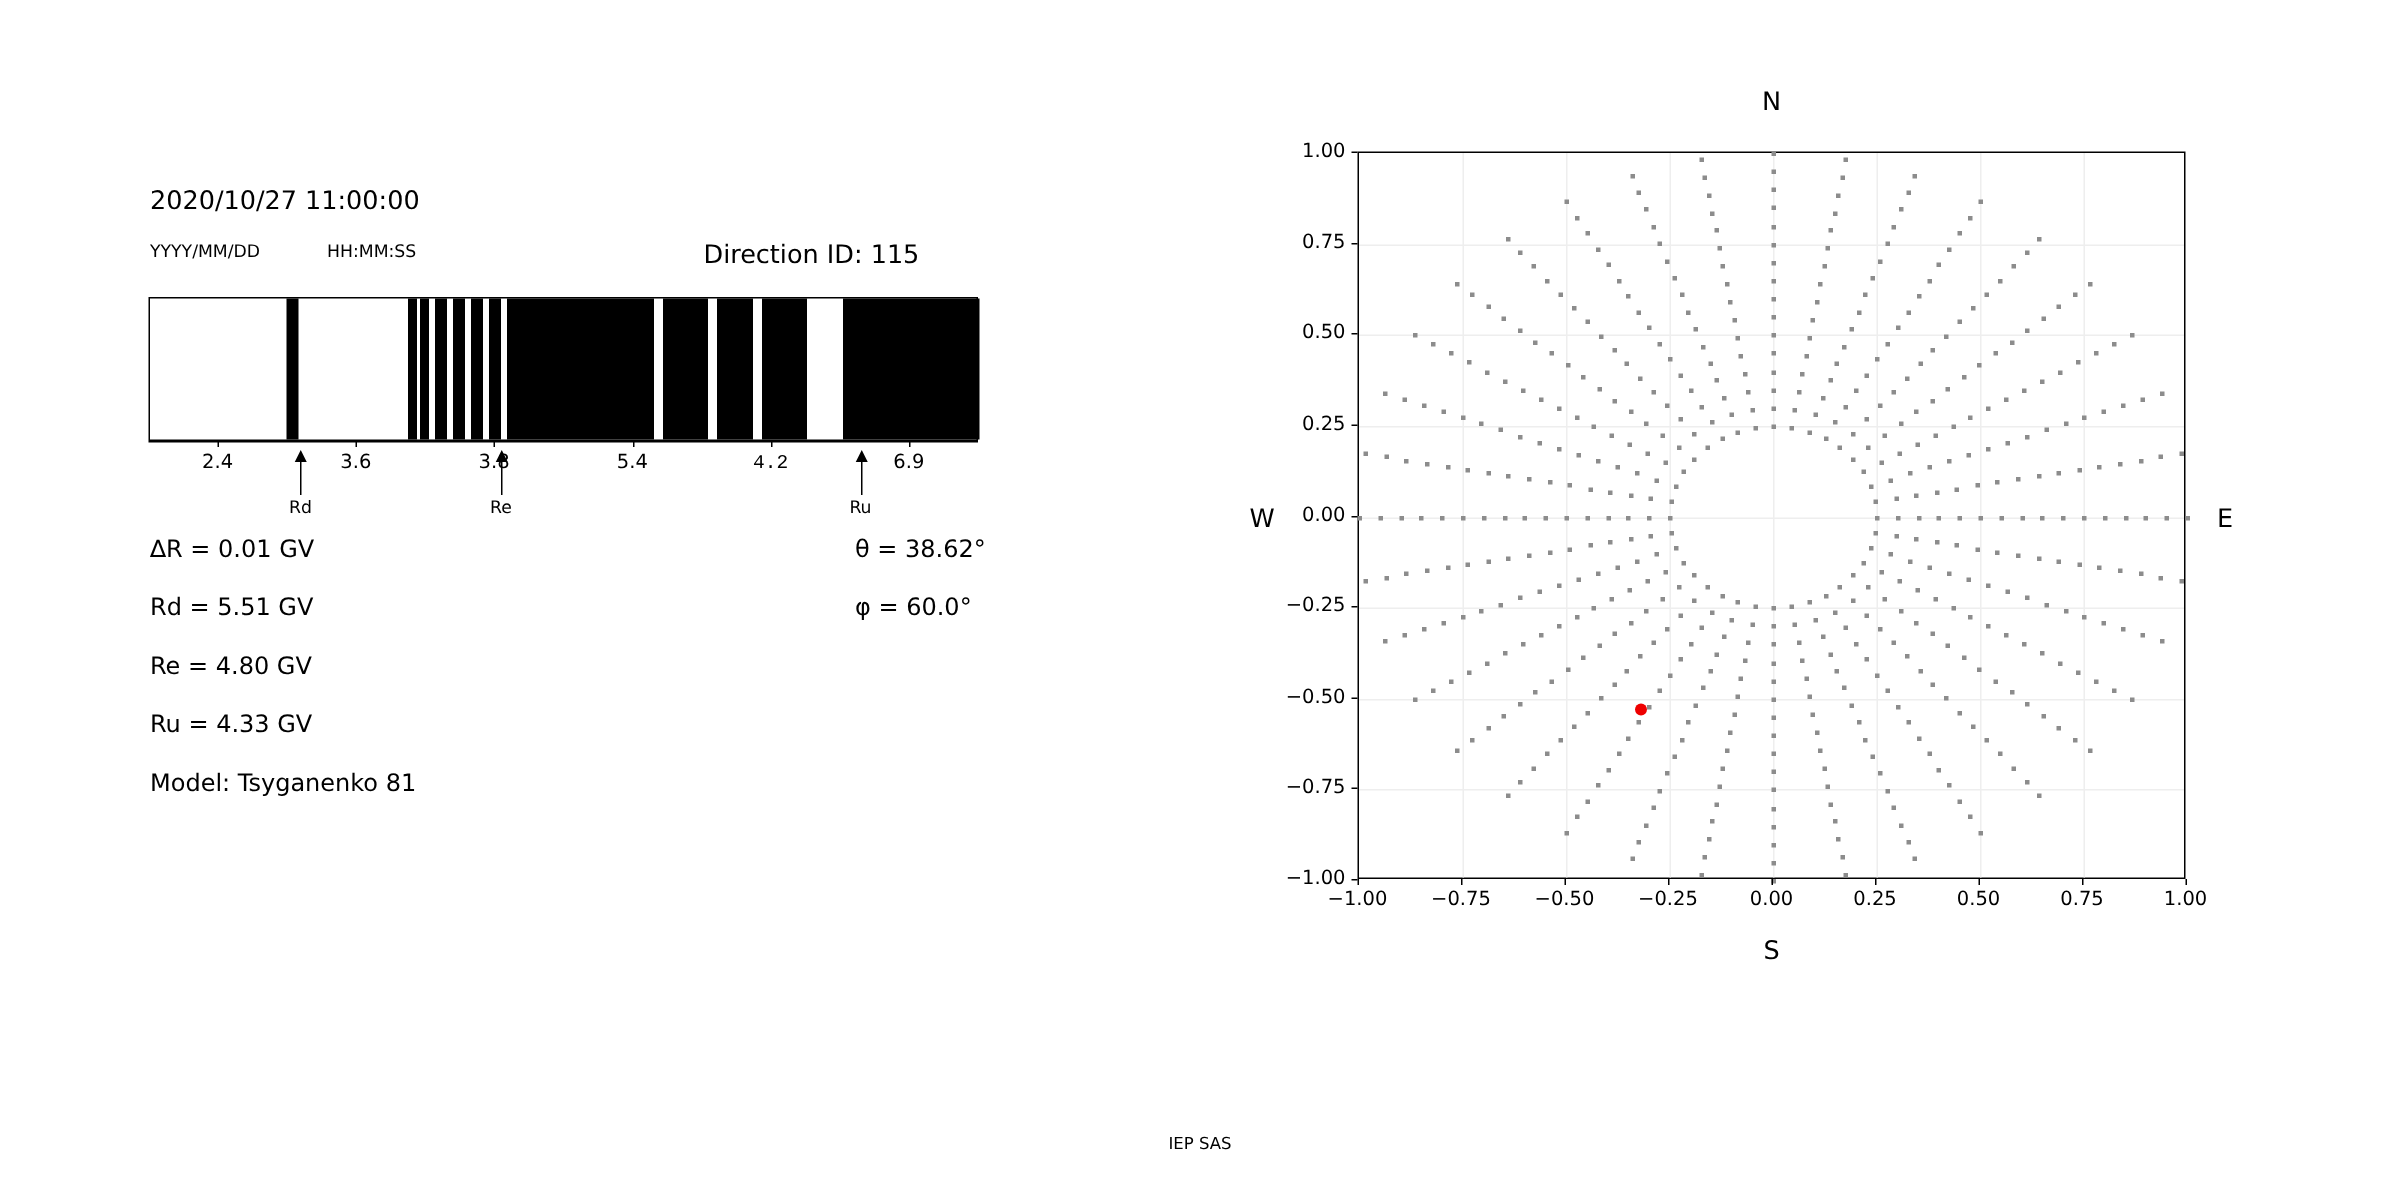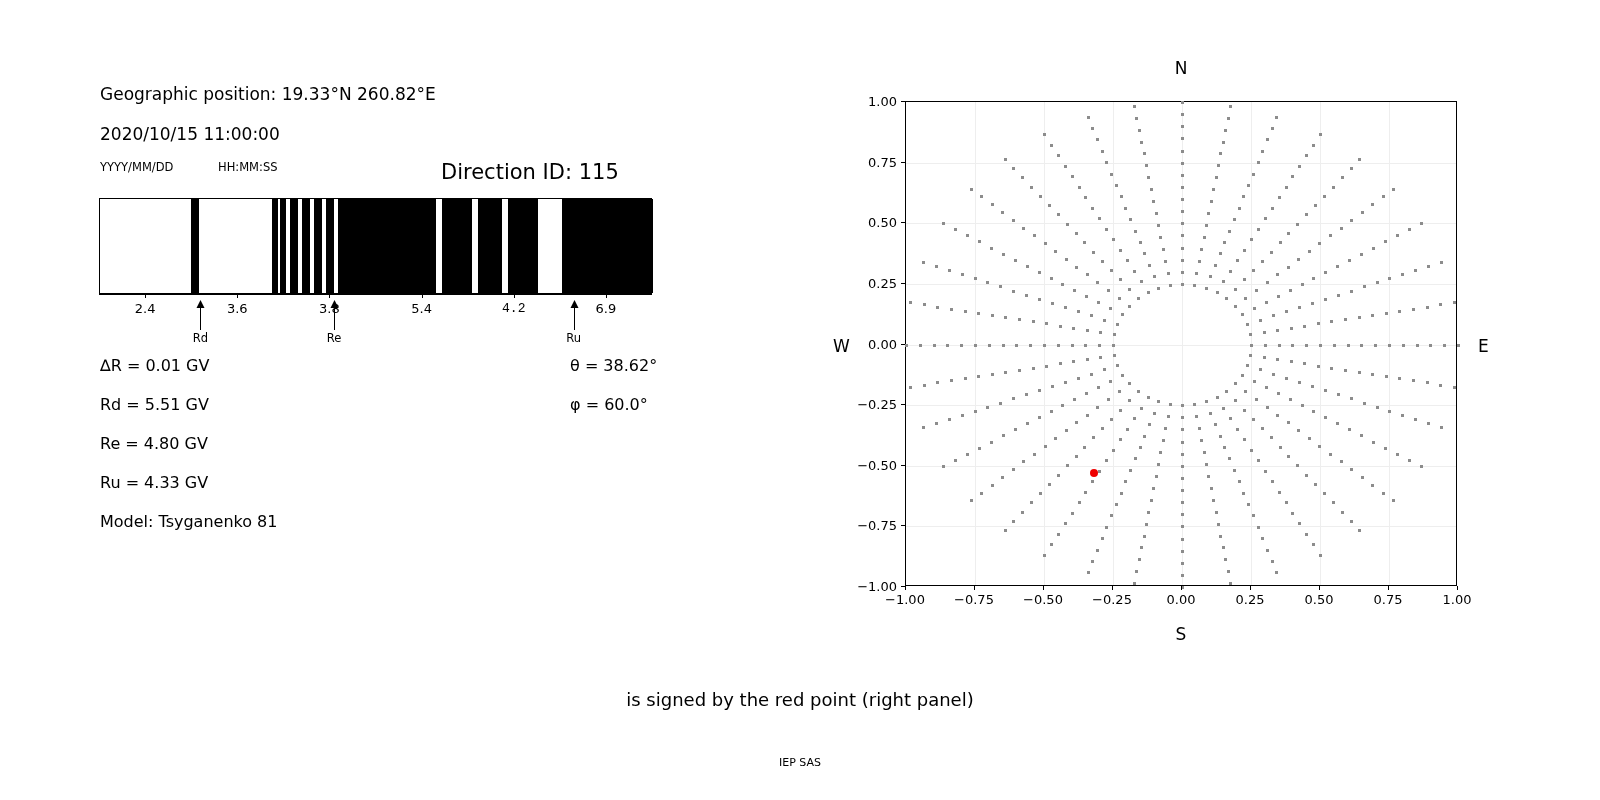--- a/index.html
+++ b/index.html
@@ -11,21 +11,21 @@
   .panel{position:absolute;}
 
   
   #left-panel{left:0;top:0;width:800px;height:660px;}
 
   .ltext{position:absolute;white-space:nowrap;}
   #geo-position{left:100px;top:84px;font-size:17px;}
   #datetime{left:100px;top:124px;font-size:17px;}
   #fmt-date{left:100px;top:160px;font-size:11.5px;}
   #fmt-time{left:218px;top:160px;font-size:11.5px;}
-  #direction-id{left:441px;top:160px;font-size:21px;}
+  #direction-id{left:469px;top:160px;font-size:17px;}
 
   
   #penumbra-wrap{position:absolute;left:99px;top:198px;width:553px;height:96px;}
   #penumbra-bar{position:absolute;left:0;top:0;width:553px;height:96px;
      background:#ffffff;box-sizing:border-box;border:1px solid #000000;}
   .band{position:absolute;top:0;height:100%;background:#000000;}
 
   
   #axis-line{position:absolute;left:99px;top:294px;width:553px;height:1px;background:#000000;}
   .tick-mark{position:absolute;top:294px;width:1px;height:4px;background:#000000;}
@@ -70,22 +70,21 @@
   #caption{position:absolute;left:0;top:684px;width:1600px;text-align:center;
      font-size:18px;line-height:31px;}
   #caption div{white-space:nowrap;}
   #footer{position:absolute;left:0;top:756px;width:1600px;text-align:center;font-size:11px;}
 </style>
 </head>
 <body>
 
 <div class="panel" id="left-panel">
 
-  <div class="ltext" id="geo-position">Geographic position: 19.33°N 260.82°E</div>
-  <div class="ltext" id="datetime">2020/10/15 11:00:00</div>
+  <div class="ltext" id="datetime">2020/10/27 11:00:00</div>
   <div class="ltext" id="fmt-date">YYYY/MM/DD</div>
   <div class="ltext" id="fmt-time">HH:MM:SS</div>
   <div class="ltext" id="direction-id">Direction ID: 115</div>
 
   <div id="penumbra-wrap">
     <div id="penumbra-bar">
         <div class="band" style="left: 90.7842px; width: 7.83417px;"></div>
         <div class="band" style="left: 172.352px; width: 5.99083px;"></div>
         <div class="band" style="left: 180.186px; width: 5.99083px;"></div>
         <div class="band" style="left: 190.324px; width: 7.83417px;"></div>
@@ -769,15 +768,14 @@
       <div class="axis-tick-y" style="top: 222.25px;"></div>
       <div class="ytick-label" style="top: 222.25px;">0.50</div>
       <div class="axis-tick-y" style="top: 161.625px;"></div>
       <div class="ytick-label" style="top: 161.625px;">0.75</div>
       <div class="axis-tick-y" style="top: 101px;"></div>
       <div class="ytick-label" style="top: 101px;">1.00</div>
     </div>
 </div>
 
 <div id="caption">
-  <div>is signed by the red point (right panel)</div>
 </div>
 <div id="footer">IEP SAS</div>
 
 </body></html>

